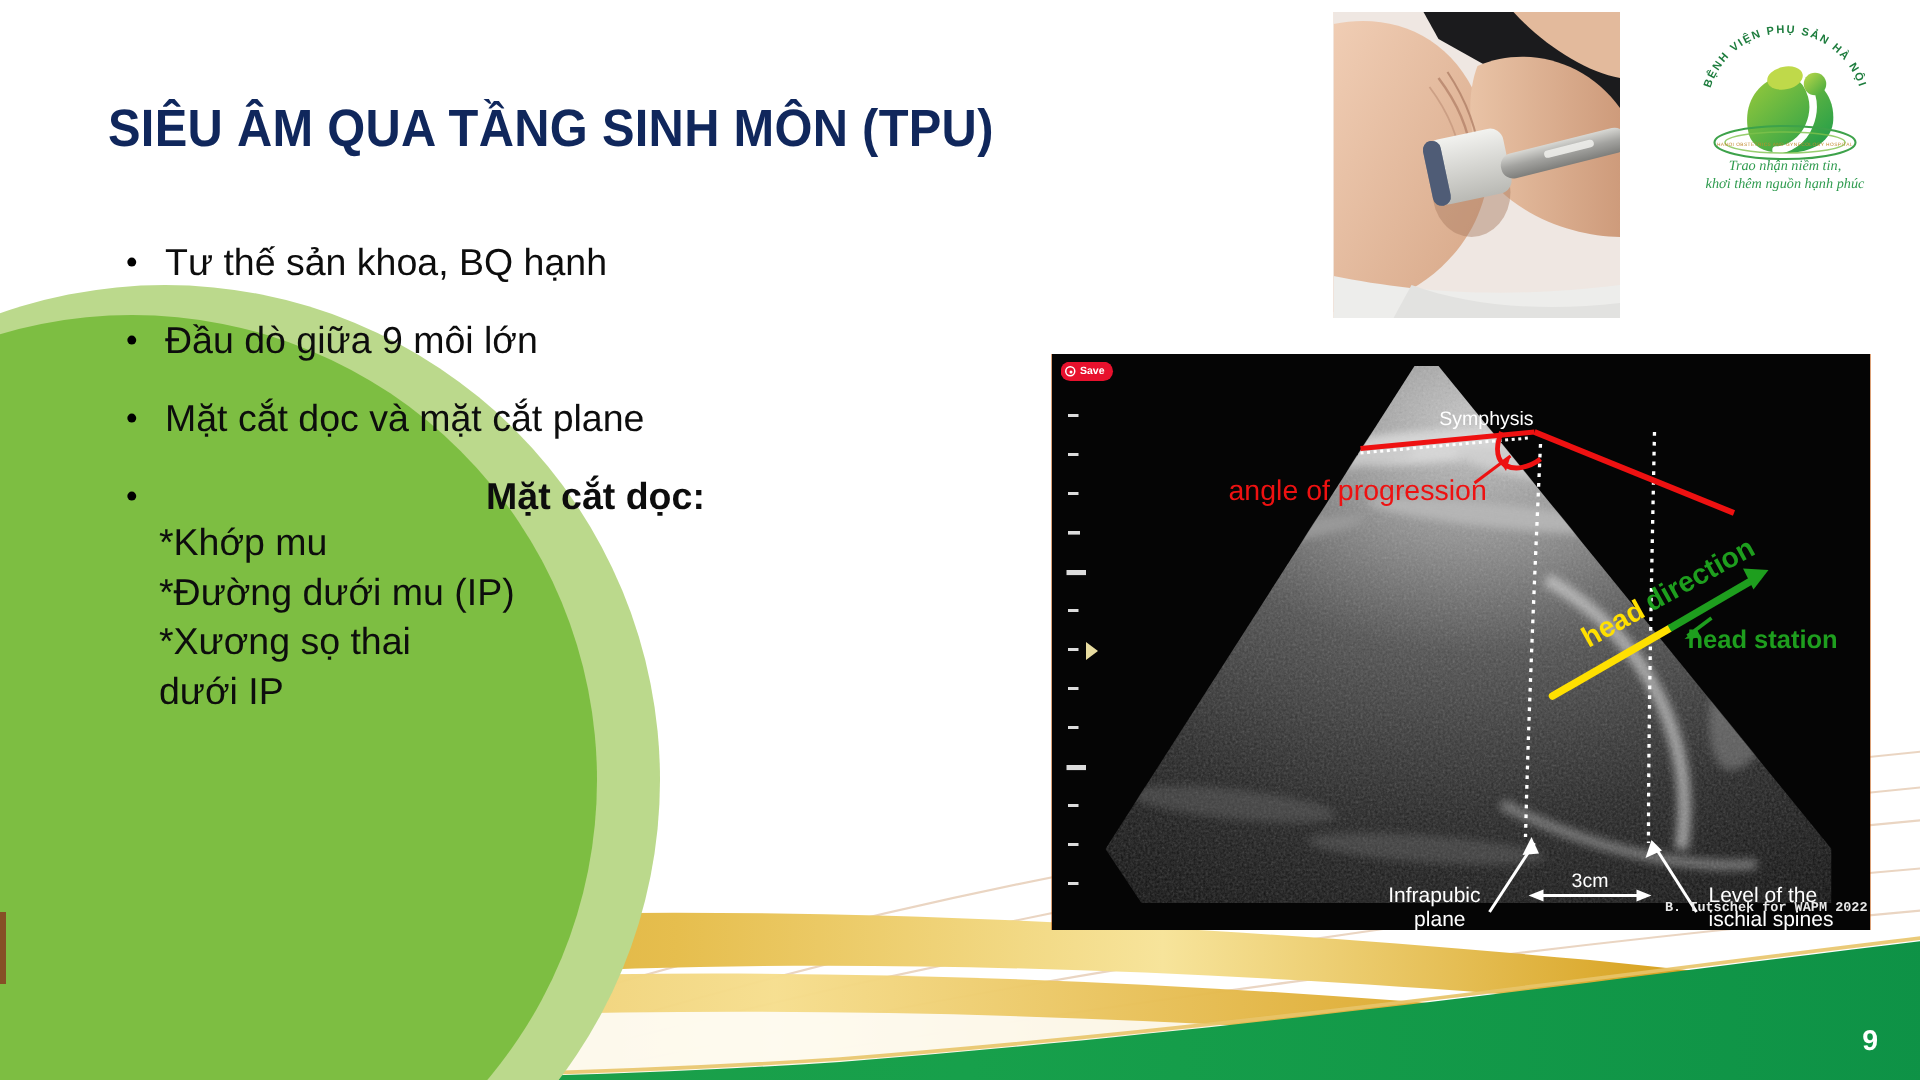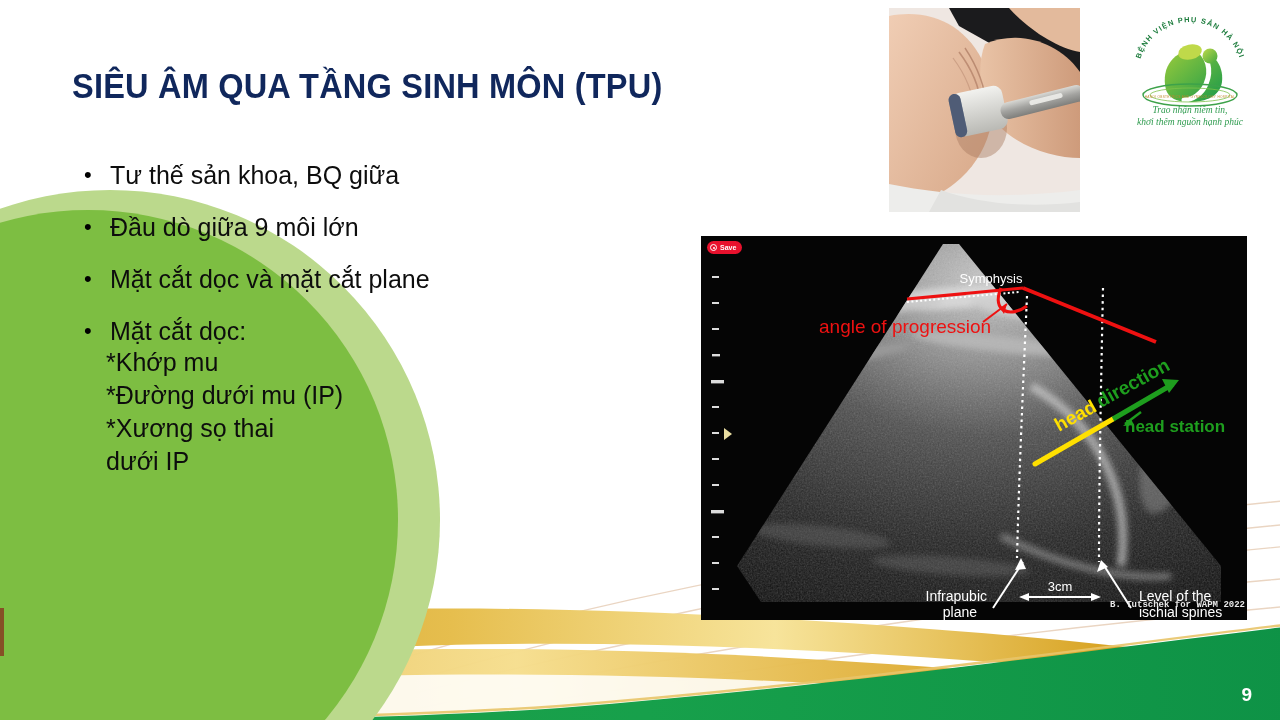--- a/index.html
+++ b/index.html
@@ -26,21 +26,21 @@
   
   .body{
     position:absolute;left:84px;top:160px;width:600px;
     color:#0d0d0d;font-size:25px;line-height:1.0;
   }
   .bullet{display:flex;align-items:flex-start;margin-bottom:22px;}
   .bullet .dot{
     width:26px;flex:0 0 26px;font-size:22px;line-height:30px;color:#000;
   }
   .bullet .btext{flex:1;line-height:30px;}
-  .bullet.strong .btext{font-weight:normal;}
+  .bullet.strong .btext{font-weight:bold;text-align:center;}
   .bullet.last{margin-bottom:0;}
   .sublines{margin-left:22px;font-size:25px;line-height:33px;color:#0d0d0d;}
   .subline{white-space:pre;}
 
   
   .photo{
     position:absolute;left:889px;top:8px;width:191px;height:204px;
     overflow:hidden;background:#e8d2c3;
   }
   .photo svg{display:block;}
@@ -135,21 +135,21 @@
       <rect x="0" y="608" width="4" height="48" fill="#8a2b1e" opacity="0.75"></rect>
     </svg>
   </div>
 
   <div class="title">SIÊU ÂM QUA TẦNG SINH MÔN (TPU)</div>
 
   <div class="body">
 
     <div class="bullet">
       <span class="dot">•</span>
-      <span class="btext">Tư thế sản khoa, BQ giữa</span>
+      <span class="btext">Tư thế sản khoa, BQ hạnh</span>
     </div>
 
     <div class="bullet">
       <span class="dot">•</span>
       <span class="btext">Đầu dò giữa 9 môi lớn</span>
     </div>
 
     <div class="bullet">
       <span class="dot">•</span>
       <span class="btext">Mặt cắt dọc và mặt cắt plane</span>

